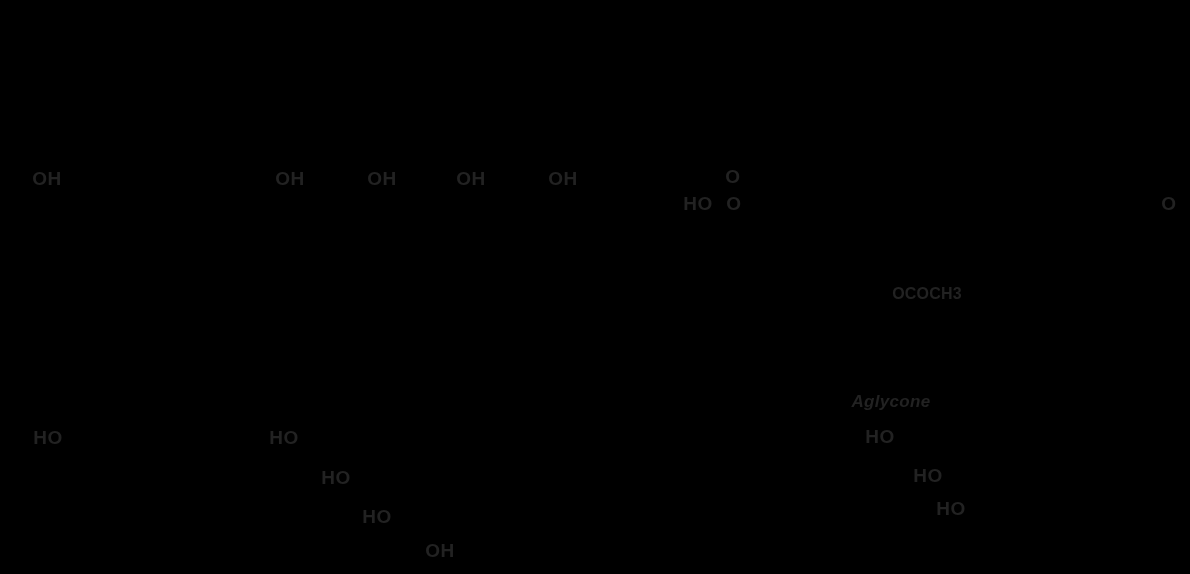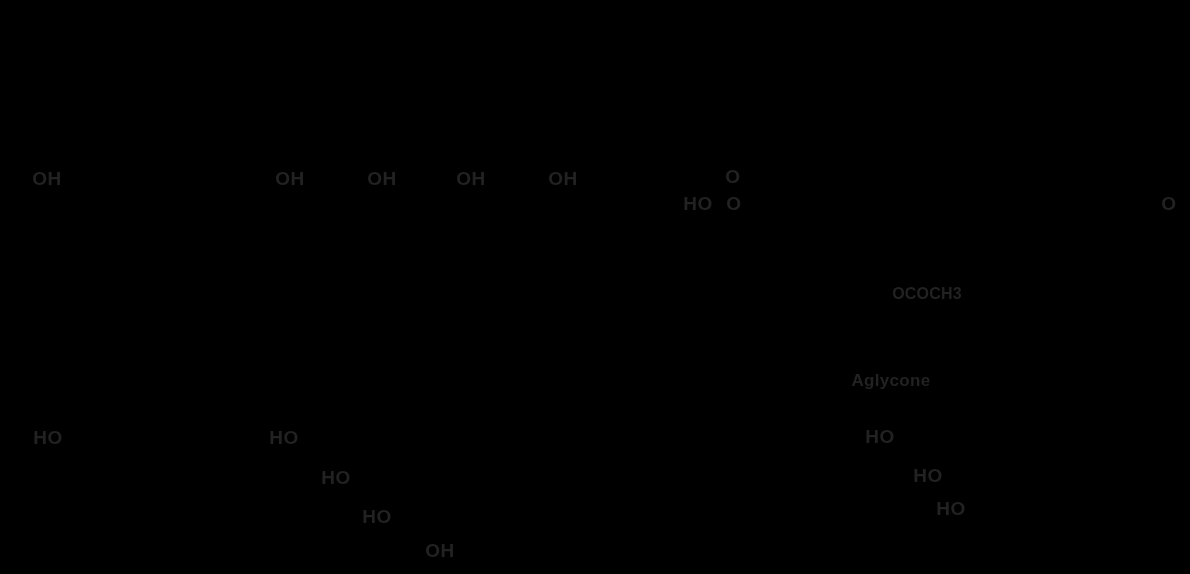--- a/index.html
+++ b/index.html
@@ -30,22 +30,24 @@
     white-space: nowrap;
     user-select: none;
   }
   .lbl.small {
     font-size: 16px;
     font-weight: 600;
     letter-spacing: 0.2px;
   }
   .lbl.name {
     font-size: 17px;
+    font-style: italic;
     font-weight: 600;
     letter-spacing: 0.3px;
+    margin-top: 21px;
   }
 </style>
 </head>
 <body>
 
 <div class="canvas">
 
   <span class="lbl" style="left:47px;  top:179px;">OH</span>
   <span class="lbl" style="left:290px; top:179px;">OH</span>
   <span class="lbl" style="left:382px; top:179px;">OH</span>

